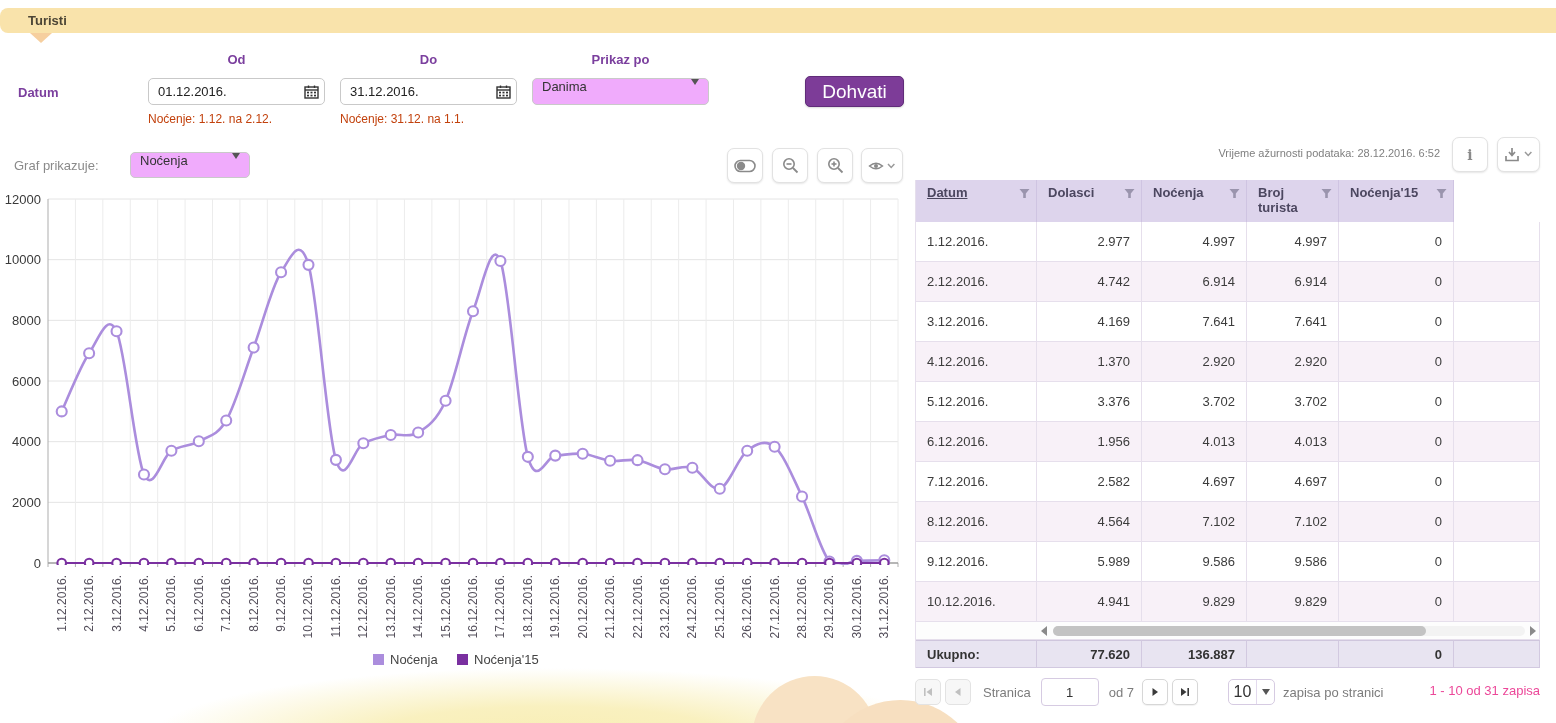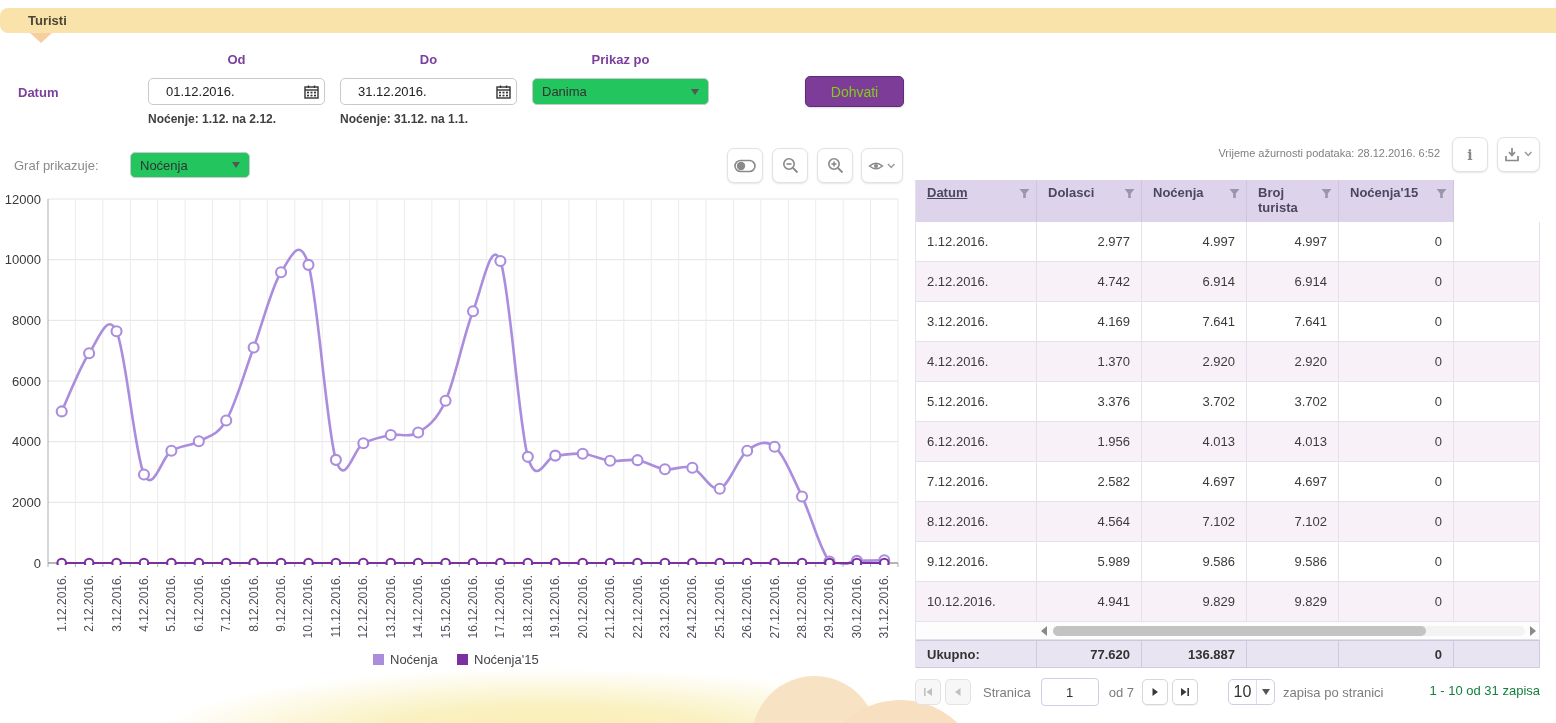--- a/index.html
+++ b/index.html
@@ -21,35 +21,35 @@
   .tab-pointer{position:absolute;left:30px;top:33px;width:0;height:0;
           border-left:11px solid transparent;border-right:11px solid transparent;
           border-top:10px solid #f6cf9f;}
 
   
   .filters{position:absolute;left:0;top:42px;width:100%;height:95px;}
   .flabel{position:absolute;top:10px;width:177px;text-align:center;font-size:13px;font-weight:bold;color:#7b3f9e;}
   .flabel.od{left:148px;} .flabel.do{left:340px;} .flabel.prikaz{left:532px;}
   .datum-label{position:absolute;left:18px;top:43px;font-size:13px;font-weight:bold;color:#7b3f9e;}
   .dateinput{position:absolute;top:36px;width:177px;height:27px;border:1px solid #c9c9c9;border-radius:5px;
-             background:#fff;display:flex;align-items:center;box-sizing:border-box;padding-left:8px;}
+             background:#fff;display:flex;align-items:center;box-sizing:border-box;}
   .dateinput input{border:none;outline:none;flex:1;min-width:0;padding:0 0 0 9px;font-size:13px;color:#222;
              font-family:"Liberation Sans",sans-serif;background:transparent;}
   .calbtn{width:26px;height:25px;display:flex;align-items:center;justify-content:center;cursor:pointer;}
   .di-od{left:148px;} .di-do{left:340px;}
-  .hint{position:absolute;top:70px;font-size:12px;color:#404040;font-weight:bold;}
+  .hint{position:absolute;top:70px;font-size:12px;color:#c2410c;}
   .hint.od{left:148px;} .hint.do{left:340px;}
-  .selectbox{position:absolute;height:27px;border:1px solid #c9c9c9;border-radius:5px;background:#22c55e;
-             display:flex;align-items:center;box-sizing:border-box;font-size:13px;color:#333;cursor:pointer;}
+  .selectbox{position:absolute;height:27px;border:1px solid #c9c9c9;border-radius:5px;background:#f0abfc;
+             display:flex;align-items:flex-start;box-sizing:border-box;font-size:13px;color:#333;cursor:pointer;}
   .selectbox .sel-text{flex:1;padding-left:9px;}
   .caret{width:0;height:0;border-left:4.5px solid transparent;border-right:4.5px solid transparent;
          border-top:6px solid #555;margin-right:9px;}
   .sb-prikaz{left:532px;top:36px;width:177px;}
   .btn-dohvati{position:absolute;left:805px;top:34px;width:99px;height:31px;background:#7d3c98;
-         border:1px solid #602c79;border-radius:5px;color:#84cc16;font-size:14px;
+         border:1px solid #602c79;border-radius:5px;color:#ffffff;font-size:19px;
          font-family:"Liberation Sans",sans-serif;cursor:pointer;box-shadow:0 1px 2px rgba(0,0,0,.15);}
 
   
   .chart-area{position:absolute;left:0;top:148px;width:910px;height:586px;text-decoration:underline;}
   .graf-label{position:absolute;left:14px;top:10px;font-size:13px;color:#8a8a8a;}
   .sb-graf{left:130px;top:4px;width:120px;height:26px;}
   .tool-btn{position:absolute;top:0;width:36px;height:35px;background:#fff;border:1px solid #e2e2e2;
             border-radius:7px;box-shadow:0 1px 2px rgba(0,0,0,.10);display:flex;align-items:center;
             justify-content:center;cursor:pointer;padding:0;}
   .tb1{left:727px;} .tb2{left:772px;} .tb3{left:817px;} .tb4{left:861px;width:42px;}
@@ -94,21 +94,21 @@
         align-items:center;justify-content:center;margin-right:4px;cursor:pointer;padding:0;
         box-shadow:0 1px 1px rgba(0,0,0,.06);}
   .p-btn.disabled{background:#f7f7f7;border-color:#e3e3e3;cursor:default;box-shadow:none;}
   .p-text{font-size:13px;color:#7c7c7c;margin:0 8px;}
   .p-input{width:52px;height:24px;border:1px solid #d6cbe2;border-radius:4px;text-align:center;font-size:13px;
         color:#333;font-family:"Liberation Sans",sans-serif;outline:none;margin:0 2px;}
   .psize{width:47px;height:26px;border:1px solid #d6cbe2;border-radius:5px;background:#fff;display:flex;
         margin-left:26px;cursor:pointer;box-sizing:border-box;}
   .psize .num{flex:1;text-align:center;line-height:24px;font-size:16px;color:#333;}
   .psize .car{width:17px;border-left:1px solid #e3daee;display:flex;align-items:center;justify-content:center;}
-  .range-label{position:absolute;right:0;top:5px;font-size:13px;color:#15803d;}
+  .range-label{position:absolute;right:0;top:5px;font-size:13px;color:#ec4899;}
 </style>
 </head>
 <body>
 
 <div class="app">
 
   <div class="blob blob-yellow"></div>
   <div class="blob blob-peach1"></div>
   <div class="blob blob-peach2"></div>
 

